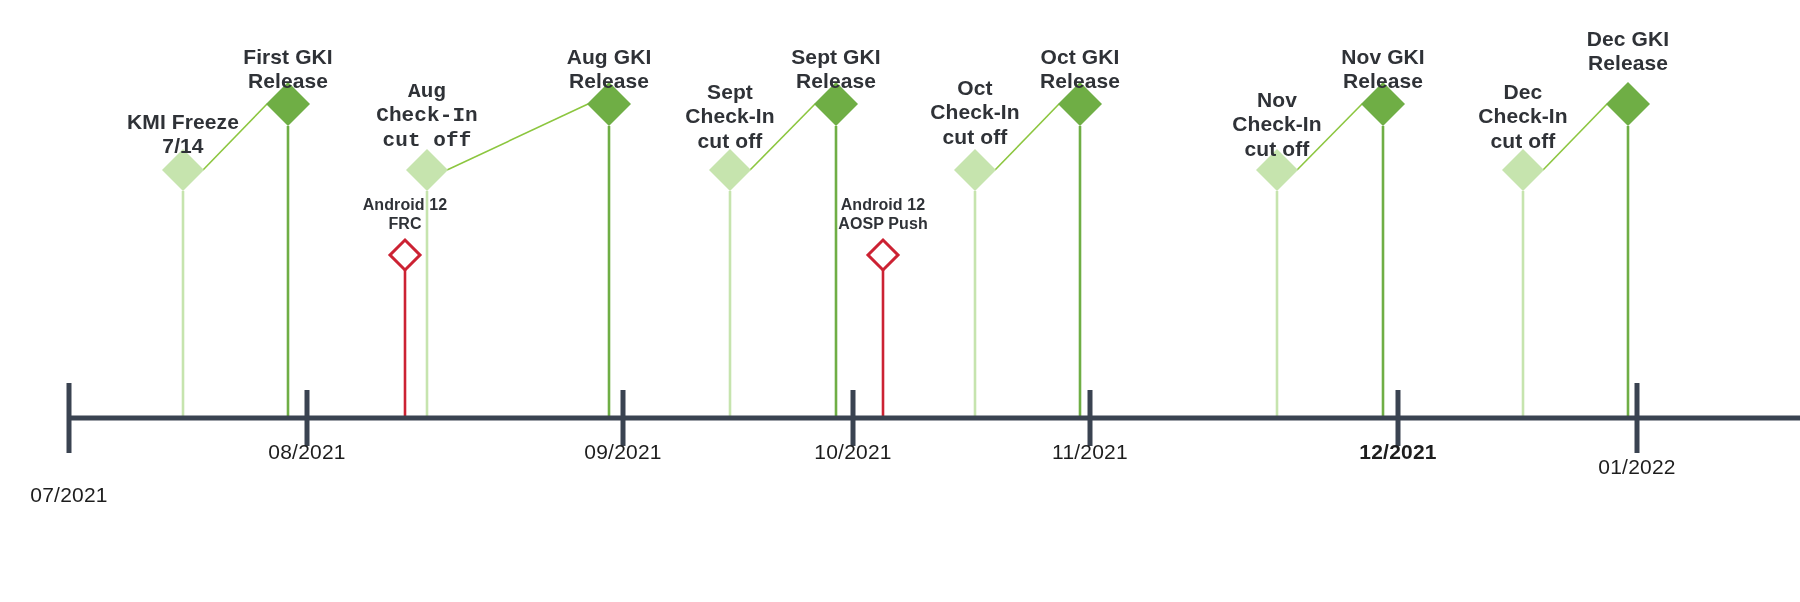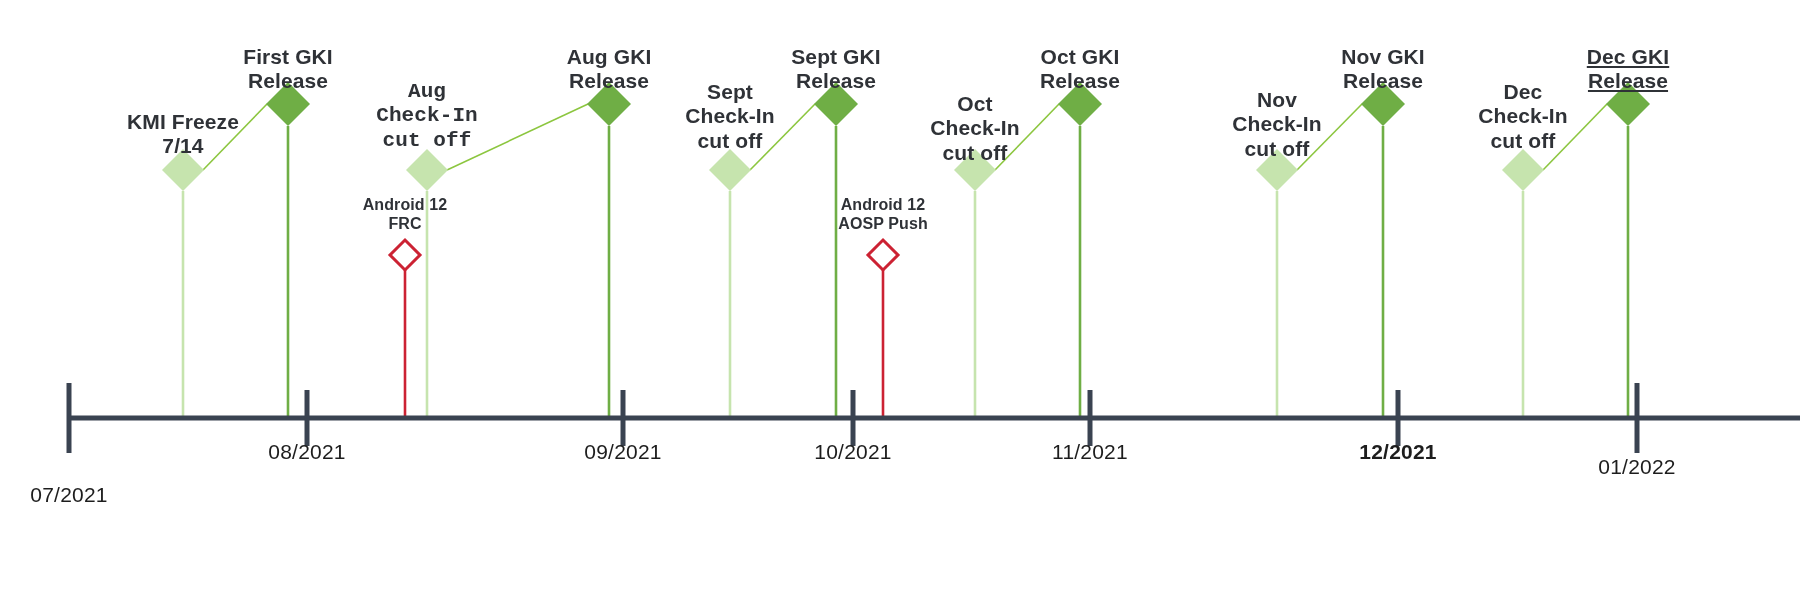--- a/index.html
+++ b/index.html
@@ -96,34 +96,34 @@
 Release</div>
       <div class="mlabel red" style="left: 405px; top: 196px;">Android 12
 FRC</div>
       <div class="mlabel green" style="left: 730px; top: 80px;">Sept
 Check-In
 cut off</div>
       <div class="mlabel green" style="left: 836px; top: 45px; text-align: center;">Sept GKI
 Release</div>
       <div class="mlabel red" style="left: 883px; top: 196px;">Android 12
 AOSP Push</div>
-      <div class="mlabel green" style="left: 975px; top: 92px;">Oct
+      <div class="mlabel green" style="left: 975px; top: 76px;">Oct
 Check-In
 cut off</div>
       <div class="mlabel green" style="left: 1080px; top: 45px;">Oct GKI
 Release</div>
       <div class="mlabel green" style="left: 1277px; top: 88px;">Nov
 Check-In
 cut off</div>
       <div class="mlabel green" style="left: 1383px; top: 45px;">Nov GKI
 Release</div>
       <div class="mlabel green" style="left: 1523px; top: 80px;">Dec
 Check-In
 cut off</div>
-      <div class="mlabel green" style="left: 1628px; top: 45px; text-decoration: underline;">Dec GKI
+      <div class="mlabel green" style="left: 1628px; top: 27px;">Dec GKI
 Release</div>
     </div>
   <div id="axlabels">
       <div class="axlabel" style="left: 69px; top: 455px; margin-top: 28px;">07/2021</div>
       <div class="axlabel" style="left: 307px; top: 440px;">08/2021</div>
       <div class="axlabel" style="left: 623px; top: 440px;">09/2021</div>
       <div class="axlabel" style="left: 853px; top: 440px;">10/2021</div>
       <div class="axlabel" style="left: 1090px; top: 440px;">11/2021</div>
       <div class="axlabel" style="left: 1398px; top: 440px; font-weight: bold;">12/2021</div>
       <div class="axlabel" style="left: 1637px; top: 455px;">01/2022</div>

